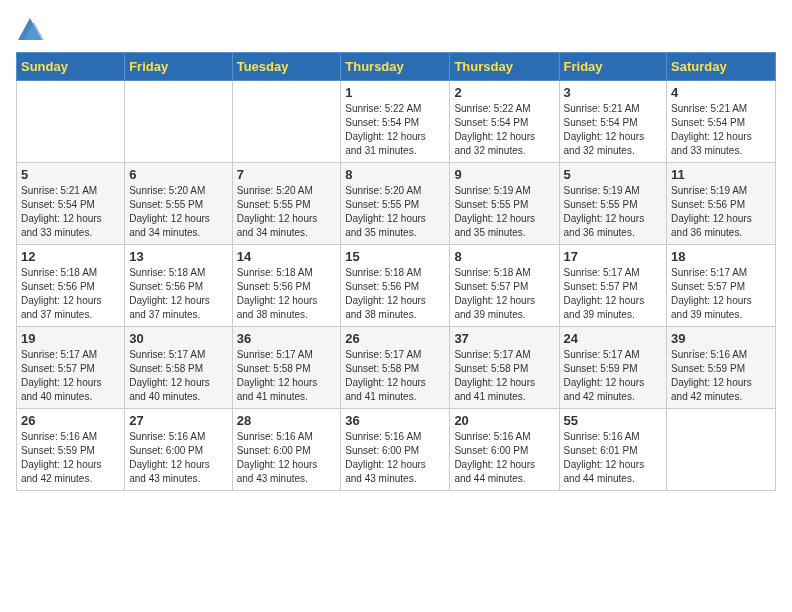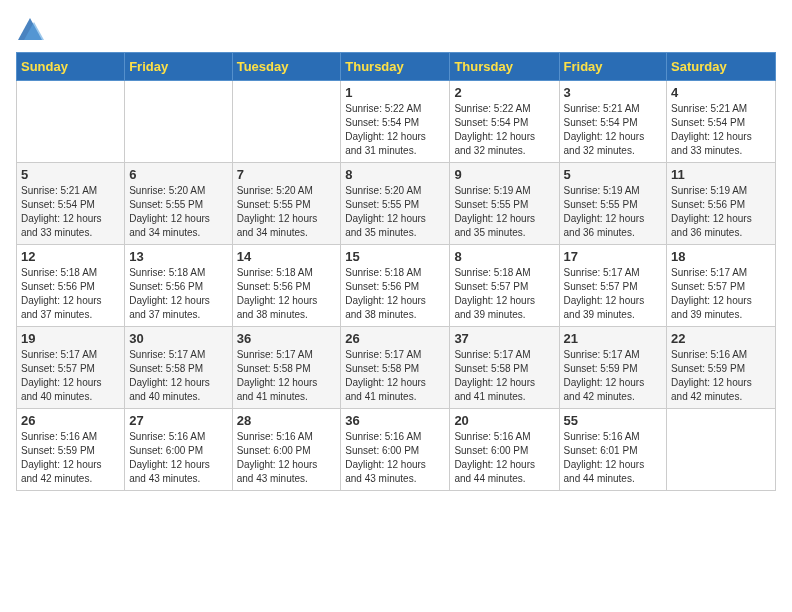--- a/index.html
+++ b/index.html
@@ -222,25 +222,25 @@
         </td>
         <td>
           <div class="day-number">26</div>
           <div class="day-info">Sunrise: 5:17 AM<br>Sunset: 5:58 PM<br>Daylight: 12 hours<br>and 41 minutes.</div>
         </td>
         <td>
           <div class="day-number">37</div>
           <div class="day-info">Sunrise: 5:17 AM<br>Sunset: 5:58 PM<br>Daylight: 12 hours<br>and 41 minutes.</div>
         </td>
         <td>
-          <div class="day-number">21</div>
+          <div class="day-number">24</div>
           <div class="day-info">Sunrise: 5:17 AM<br>Sunset: 5:59 PM<br>Daylight: 12 hours<br>and 42 minutes.</div>
         </td>
         <td>
-          <div class="day-number">22</div>
+          <div class="day-number">39</div>
           <div class="day-info">Sunrise: 5:16 AM<br>Sunset: 5:59 PM<br>Daylight: 12 hours<br>and 42 minutes.</div>
         </td>
       </tr>
       <tr>
         <td>
           <div class="day-number">26</div>
           <div class="day-info">Sunrise: 5:16 AM<br>Sunset: 5:59 PM<br>Daylight: 12 hours<br>and 42 minutes.</div>
         </td>
         <td>
           <div class="day-number">27</div>

